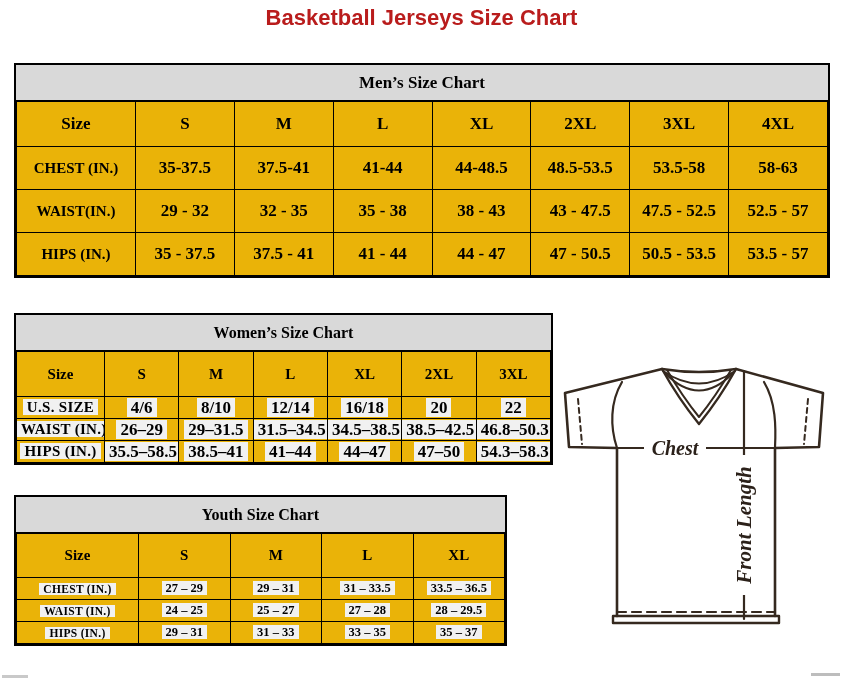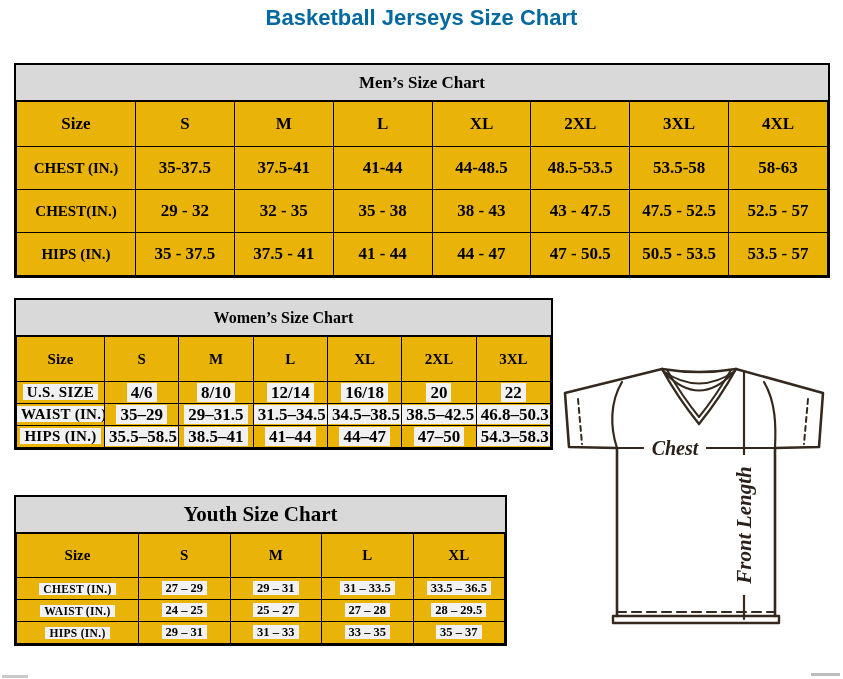--- a/index.html
+++ b/index.html
@@ -2,21 +2,21 @@
 <html><head>
 <meta charset="utf-8">
 <style>
   html,body { margin:0; padding:0; }
   body {
     width:843px; height:679px; position:relative; overflow:hidden;
     background:#ffffff; font-family:"Liberation Sans",sans-serif;
   }
   .page-title {
     position:absolute; top:5px; left:0; width:843px; text-align:center;
-    font-size:22px; font-weight:bold; color:#0369a1;
+    font-size:22px; font-weight:bold; color:#b91c1c;
   }
   .size-table-wrap {
     position:absolute; border:2px solid #000; background:#eab308;font-family:Liberation Serif, serif;
   }
   .band {
     background:#d9d9d9; text-align:center; font-weight:bold;
     border-bottom:1px solid #000; color:#000;
   }
   table.size-table { border-collapse:collapse; width:100%; table-layout:fixed; }
   table.size-table td {
@@ -24,29 +24,29 @@
     font-weight:bold; padding:0; color:#000; overflow:hidden; white-space:nowrap;
   }
   
   .mens-wrap { left:14px; top:63px; width:812px; }
   .mens-wrap .band { height:35px; line-height:35px; font-size:17px; }
   .mens .size-row td { height:44px; font-size:17px; }
   .mens .data-row td { height:42px; font-size:17px; }
   .mens td:first-child { width:118px; }
   .mens .data-row td:first-child { font-size:15px; }
   
-  .womens-wrap { left:14px; top:298px; width:535px; }
+  .womens-wrap { left:14px; top:313px; width:535px; }
   .womens-wrap .band { height:35px; line-height:35px; font-size:16px; }
   .womens .size-row td { height:44px; font-size:15px; }
   .womens .data-row td { height:21px; font-size:17px; }
   .womens td:first-child { width:87px; }
   .womens .data-row td:first-child { font-size:15px; letter-spacing:0.3px; }
   
   .youth-wrap { left:14px; top:495px; width:489px; }
-  .youth-wrap .band { height:35px; line-height:35px; font-size:21px; }
+  .youth-wrap .band { height:35px; line-height:35px; font-size:16px; }
   .youth .size-row td { height:43px; font-size:15px; }
   .youth .data-row td { height:21px; font-size:12.5px; }
   .youth td:first-child { width:121px; }
   .youth .data-row td:first-child { font-size:11.5px; letter-spacing:0.3px; }
   
   .hl .data-row span { background:#f1f1f1; padding:0 4px; }
   
   .jersey { position:absolute; left:558px; top:362px; width:270px; height:266px; }
   .jersey-label {
     font-family:"Liberation Serif","DejaVu Serif",serif;
@@ -79,21 +79,21 @@
           <td class="row-h"><span>CHEST (IN.)</span></td>
           <td class="val"><span>35-37.5</span></td>
           <td class="val"><span>37.5-41</span></td>
           <td class="val"><span>41-44</span></td>
           <td class="val"><span>44-48.5</span></td>
           <td class="val"><span>48.5-53.5</span></td>
           <td class="val"><span>53.5-58</span></td>
           <td class="val"><span>58-63</span></td>
         </tr>
         <tr class="data-row">
-          <td class="row-h"><span>CHEST(IN.)</span></td>
+          <td class="row-h"><span>WAIST(IN.)</span></td>
           <td class="val"><span>29 - 32</span></td>
           <td class="val"><span>32 - 35</span></td>
           <td class="val"><span>35 - 38</span></td>
           <td class="val"><span>38 - 43</span></td>
           <td class="val"><span>43 - 47.5</span></td>
           <td class="val"><span>47.5 - 52.5</span></td>
           <td class="val"><span>52.5 - 57</span></td>
         </tr>
         <tr class="data-row">
           <td class="row-h"><span>HIPS (IN.)</span></td>
@@ -126,21 +126,21 @@
           <td class="row-h"><span>U.S. SIZE</span></td>
           <td class="val"><span>4/6</span></td>
           <td class="val"><span>8/10</span></td>
           <td class="val"><span>12/14</span></td>
           <td class="val"><span>16/18</span></td>
           <td class="val"><span>20</span></td>
           <td class="val"><span>22</span></td>
         </tr>
         <tr class="data-row">
           <td class="row-h"><span>WAIST (IN.)</span></td>
-          <td class="val"><span>35–29</span></td>
+          <td class="val"><span>26–29</span></td>
           <td class="val"><span>29–31.5</span></td>
           <td class="val"><span>31.5–34.5</span></td>
           <td class="val"><span>34.5–38.5</span></td>
           <td class="val"><span>38.5–42.5</span></td>
           <td class="val"><span>46.8–50.3</span></td>
         </tr>
         <tr class="data-row">
           <td class="row-h"><span>HIPS (IN.)</span></td>
           <td class="val"><span>35.5–58.5</span></td>
           <td class="val"><span>38.5–41</span></td>

